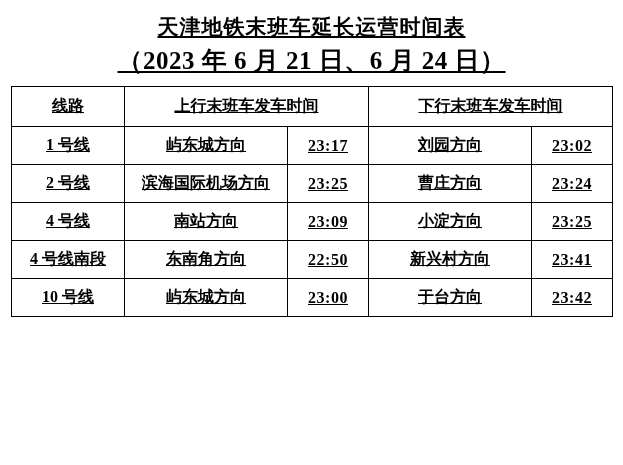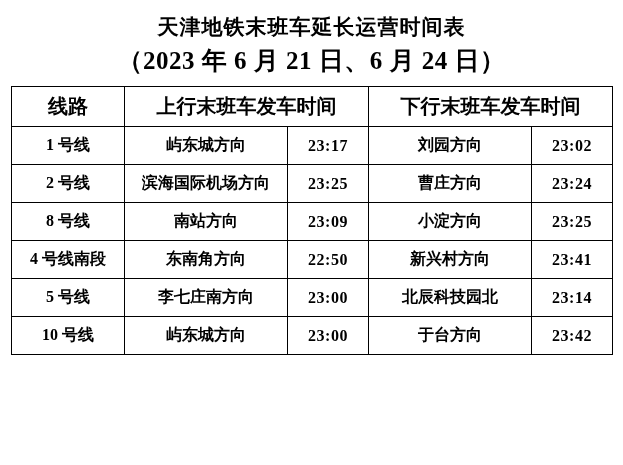--- a/index.html
+++ b/index.html
@@ -12,20 +12,21 @@
     height: 465px;
     font-family: "Liberation Serif", "DejaVu Serif", serif;
     color: #000000;
     overflow: hidden;
   }
   .page {
     position: relative;
     width: 623px;
     height: 465px;
     box-sizing: border-box;
+    text-decoration: underline;
   }
   .title {
     text-align: center;
     font-size: 21px;
     font-weight: bold;
     letter-spacing: 1px;
     padding-top: 13px;
     line-height: 28px;
   }
   .subtitle {
@@ -49,21 +50,21 @@
     border: 1px solid #000000;
     height: 37px;
     text-align: center;
     vertical-align: middle;
     font-size: 16px;
     font-weight: bold;
     padding: 0;
     white-space: nowrap;
   }
   table.schedule th {
-    font-size: 20px;
+    font-size: 16px;
     height: 39px;
   }
   .col-line   { width: 113px; }
   .col-updir  { width: 163px; }
   .col-uptime { width: 81px;  }
   .col-dndir  { width: 163px; }
   .col-dntime { width: 81px;  }
   .dir-cell { font-size: 15px; }
   .time-cell { font-size: 16px; letter-spacing: 0.5px; }
   .line-cell { font-size: 16px; }
@@ -101,39 +102,32 @@
           <td class="time-cell">23:02</td>
         </tr>
         <tr>
           <td class="line-cell">2 号线</td>
           <td class="dir-cell">滨海国际机场方向</td>
           <td class="time-cell">23:25</td>
           <td class="dir-cell">曹庄方向</td>
           <td class="time-cell">23:24</td>
         </tr>
         <tr>
-          <td class="line-cell">8 号线</td>
+          <td class="line-cell">4 号线</td>
           <td class="dir-cell">南站方向</td>
           <td class="time-cell">23:09</td>
           <td class="dir-cell">小淀方向</td>
           <td class="time-cell">23:25</td>
         </tr>
         <tr>
           <td class="line-cell">4 号线南段</td>
           <td class="dir-cell">东南角方向</td>
           <td class="time-cell">22:50</td>
           <td class="dir-cell">新兴村方向</td>
           <td class="time-cell">23:41</td>
-        </tr>
-        <tr>
-          <td class="line-cell">5 号线</td>
-          <td class="dir-cell">李七庄南方向</td>
-          <td class="time-cell">23:00</td>
-          <td class="dir-cell">北辰科技园北</td>
-          <td class="time-cell">23:14</td>
         </tr>
         <tr>
           <td class="line-cell">10 号线</td>
           <td class="dir-cell">屿东城方向</td>
           <td class="time-cell">23:00</td>
           <td class="dir-cell">于台方向</td>
           <td class="time-cell">23:42</td>
         </tr>
       </tbody>
     </table>

